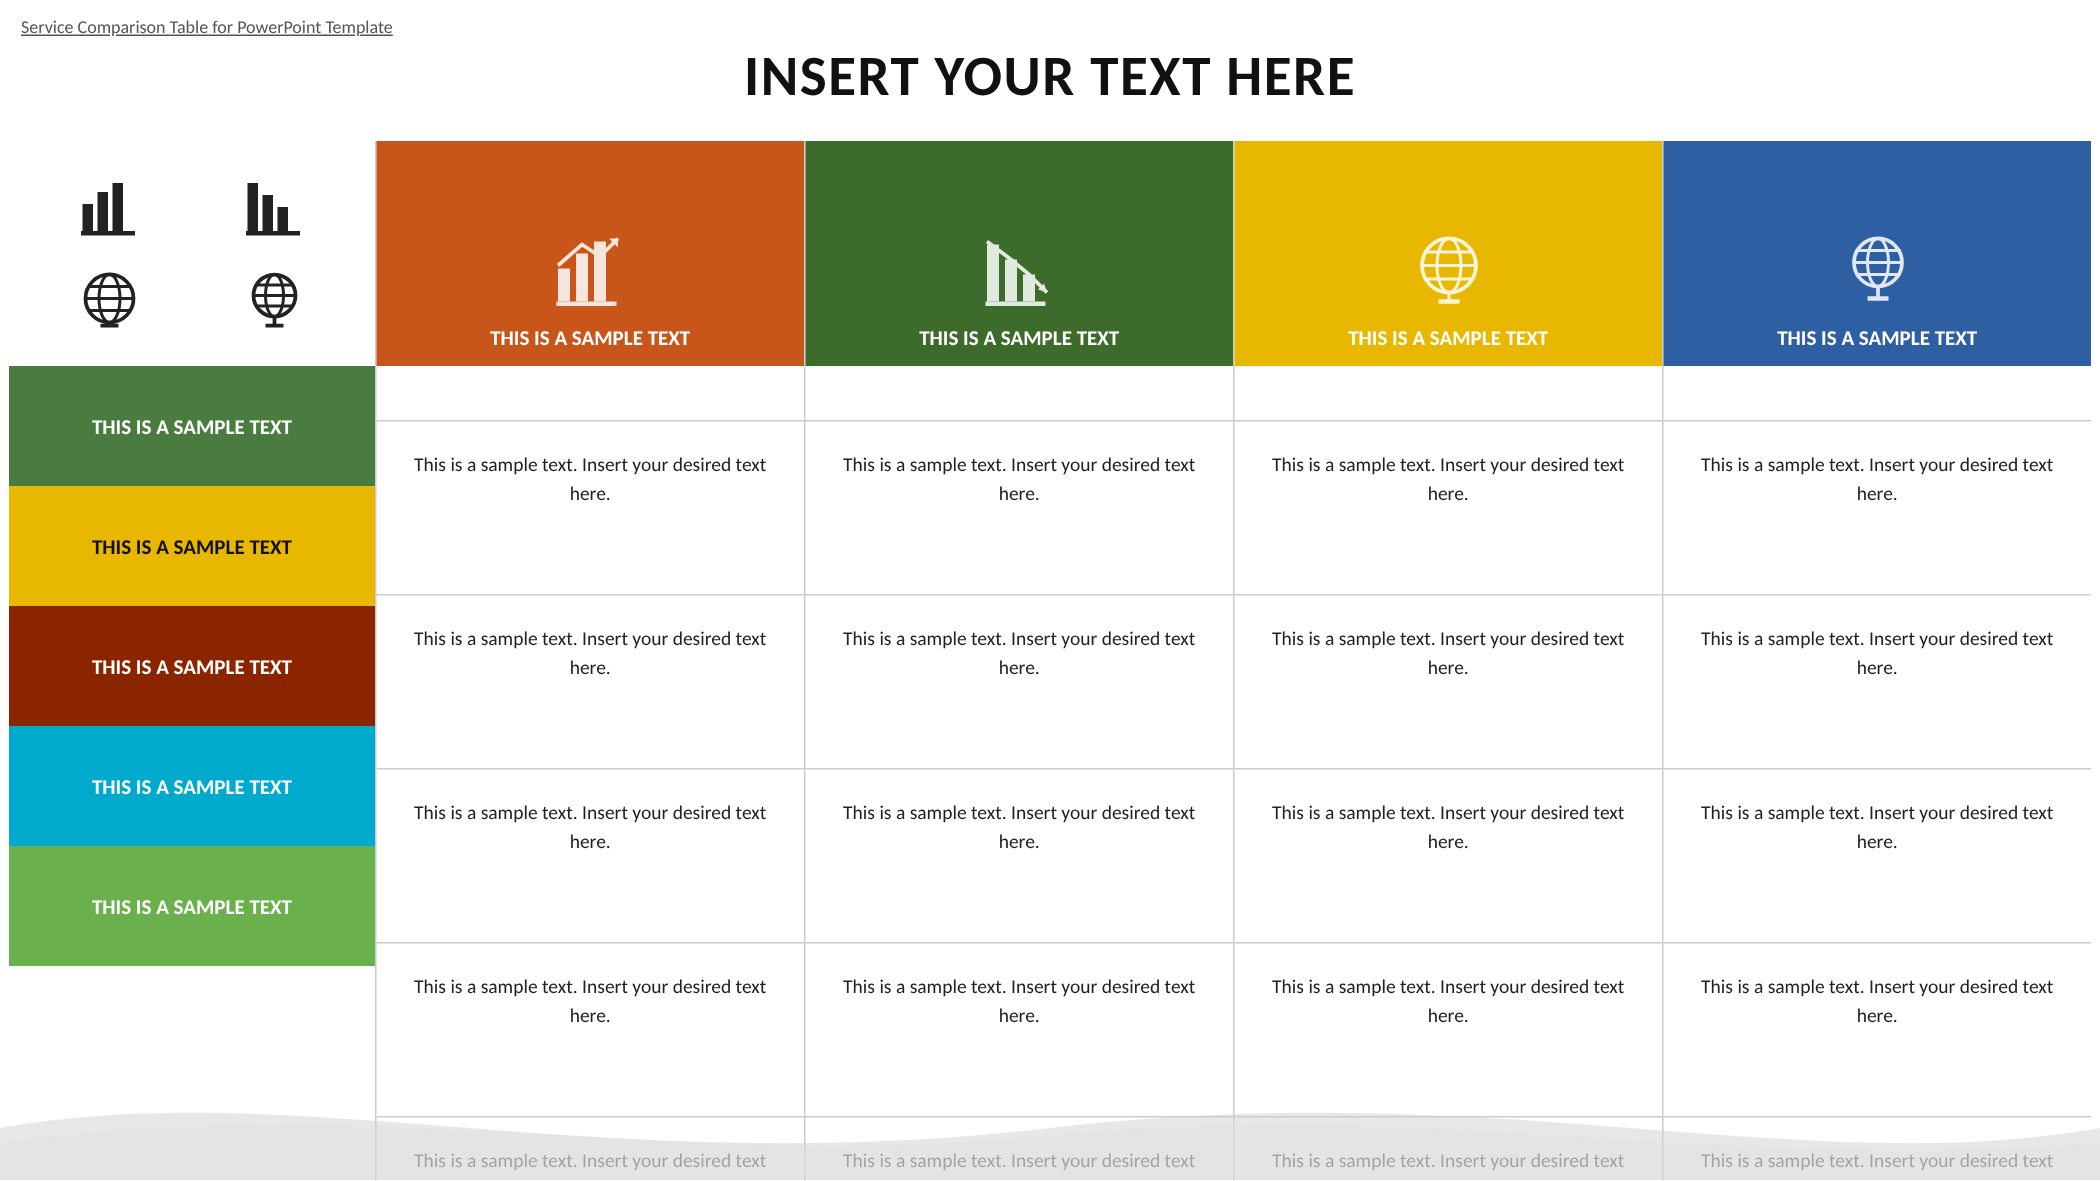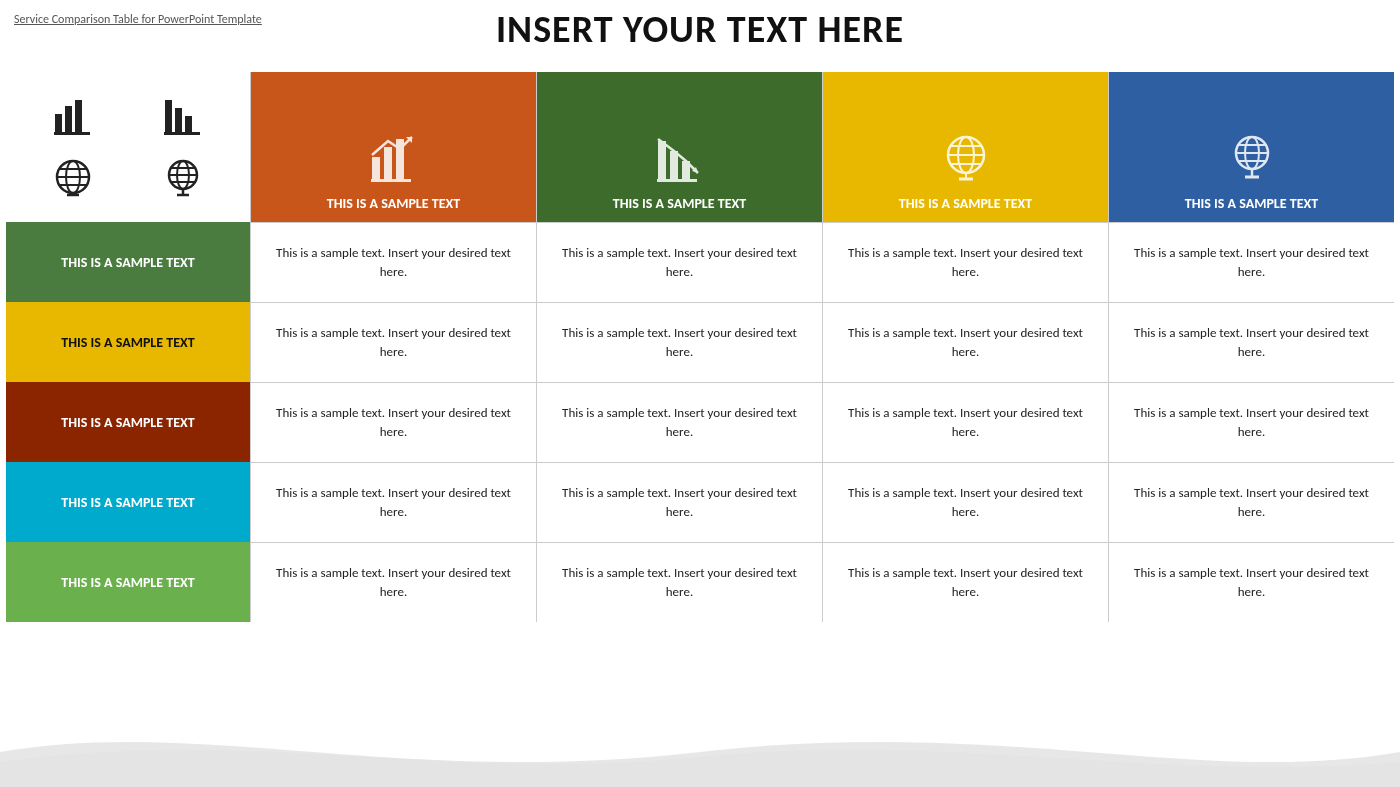--- a/index.html
+++ b/index.html
@@ -20,21 +20,21 @@
       font-size: 12px;
       color: #555;
       text-decoration: underline;
     }
 
     .page-title {
       text-align: center;
       font-size: 38px;
       font-weight: 900;
       letter-spacing: 1px;
-      padding: 6px 0 10px 0;
+      padding: 28px 0 10px 0;
       color: #111;
     }
 
     .main-content {
       display: flex;
       flex-direction: row;
       padding: 0 6px 0 6px;
       margin-top: 10px;
       gap: 0;
     }
@@ -132,20 +132,21 @@
       align-items: center;
       justify-content: center;
       text-align: center;
       font-size: 13px;
       color: #222;
       border-top: 1px solid #ccc;
       flex: 1;
       min-height: 80px;
       padding: 6px 10px;
       line-height: 1.45;
+      margin-top: 36px;
     }
 
     .wave-container {
       position: absolute;
       bottom: 0;
       left: 0;
       width: 100%;
       height: 70px;
       overflow: hidden;
     }

